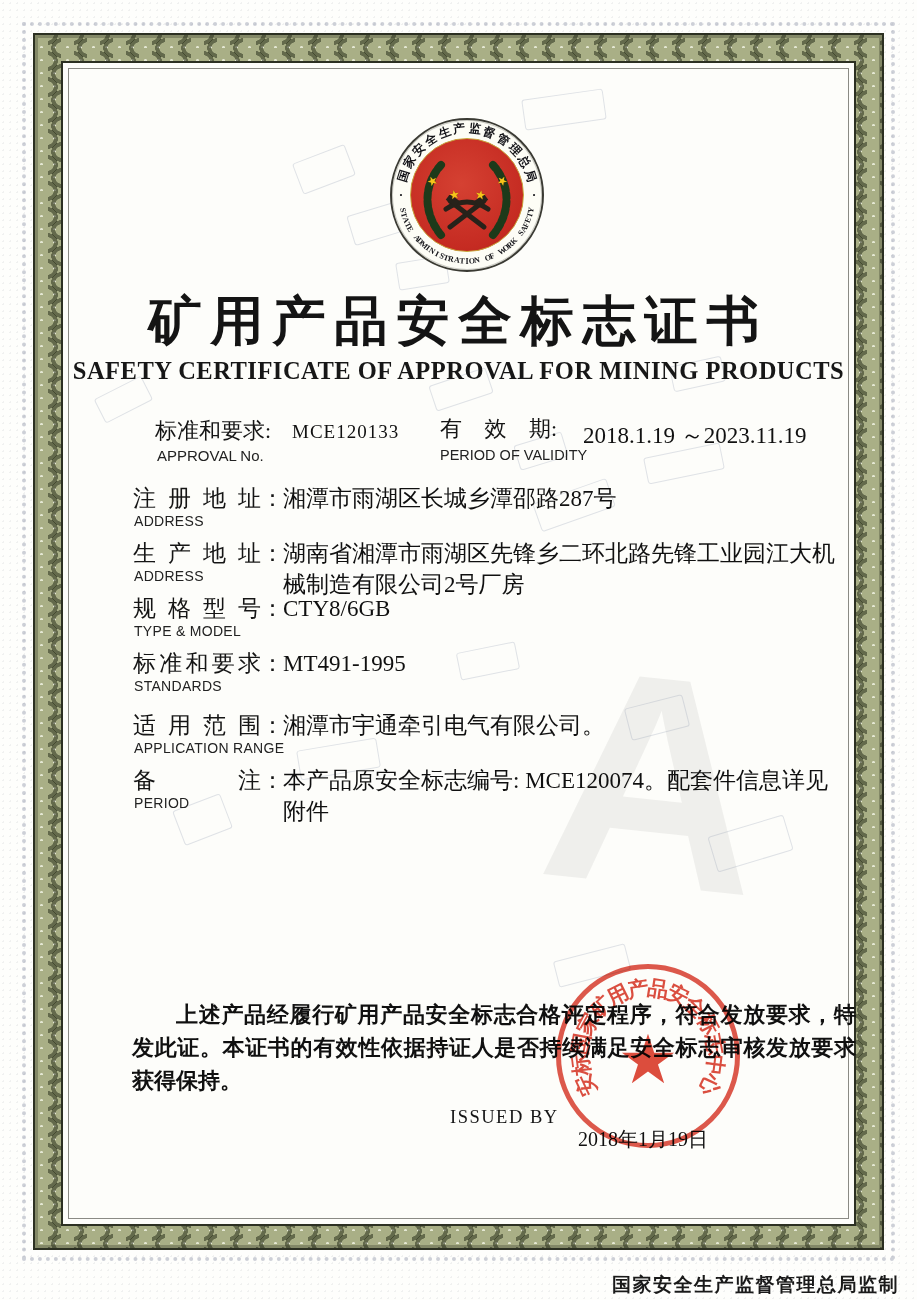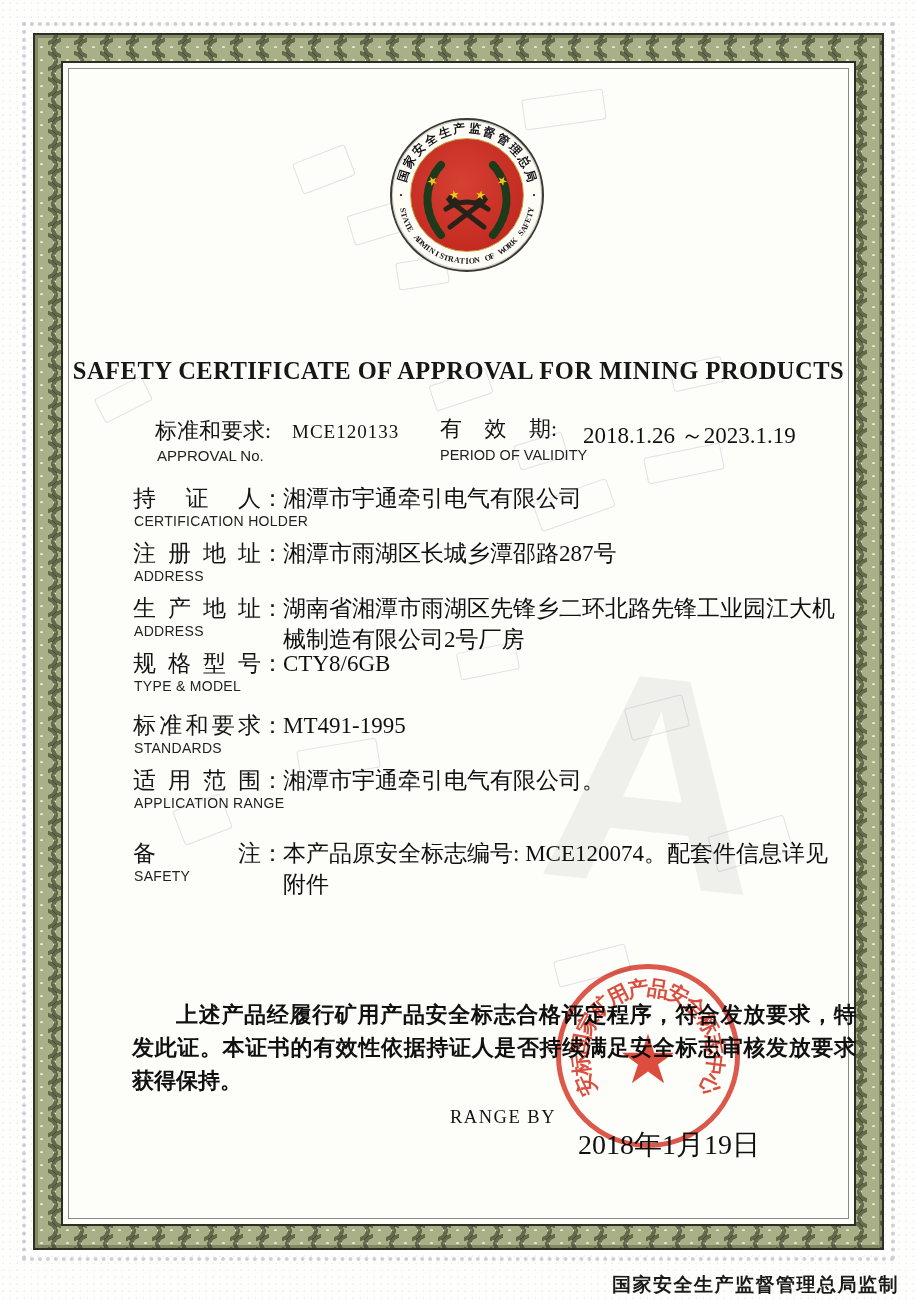--- a/index.html
+++ b/index.html
@@ -59,21 +59,21 @@
   .frow:nth-child(7){margin-top:20px;}
   .zl{display:inline-block;width:128px;text-align:justify;text-align-last:justify;font-size:23px;color:#151515;vertical-align:top;}
   .colon{display:inline-block;width:22px;font-size:23px;color:#151515;vertical-align:top;text-align:center;}
   .fval{display:inline-block;width:556px;font-size:23px;line-height:31px;color:#101010;vertical-align:top;}
   .fen{position:absolute;left:1px;top:30px;font-family:"Liberation Sans",sans-serif;font-size:14px;letter-spacing:0.3px;color:#222;}
 
   .statement{position:absolute;left:132px;top:998px;width:724px;font-size:22px;line-height:33px;text-indent:2em;text-align:justify;color:#101010;font-weight:bold;}
 
   .issuer-zh{position:absolute;left:437px;top:1070px;font-size:28px;letter-spacing:4px;color:#141414;}
   .issuer-en{position:absolute;left:450px;top:1107px;font-size:18.5px;letter-spacing:1.5px;color:#141414;}
-  .issue-date{position:absolute;left:578px;top:1126px;font-size:28px;color:#101010;z-index:1;}
+  .issue-date{position:absolute;left:578px;top:1126px;font-size:20px;color:#101010;z-index:1;}
 
   
   .stamp{position:absolute;left:556px;top:964px;width:184px;height:184px;z-index:3;mix-blend-mode:multiply;opacity:.92;}
   .stamp-circle{position:absolute;inset:0;border-radius:50%;border:5px solid rgba(213,42,26,.85);}
   .stamp-star{position:absolute;left:0;right:0;top:62px;text-align:center;font-size:68px;line-height:68px;color:rgba(216,45,27,.92);}
 
   .bottom-note{position:absolute;right:18px;top:1272px;font-size:19px;font-weight:bold;letter-spacing:1.5px;color:#1a1a1a;}
 
   .wm-rect{position:absolute;border:1px solid rgba(140,150,175,.26);border-radius:3px;}
 </style>
@@ -178,34 +178,31 @@
           <span style="position: absolute; left: 133.503px; top: 111.109px; transform: translate(-50%, -50%) rotate(-58.8824deg); font-size: 8px; color: rgb(21, 21, 26); font-weight: bold; font-family: &quot;Liberation Serif&quot;, serif;">A</span>
           <span style="position: absolute; left: 136.02px; top: 106.54px; transform: translate(-50%, -50%) rotate(-63.4118deg); font-size: 8px; color: rgb(21, 21, 26); font-weight: bold; font-family: &quot;Liberation Serif&quot;, serif;">F</span>
           <span style="position: absolute; left: 138.169px; top: 101.787px; transform: translate(-50%, -50%) rotate(-67.9412deg); font-size: 8px; color: rgb(21, 21, 26); font-weight: bold; font-family: &quot;Liberation Serif&quot;, serif;">E</span>
           <span style="position: absolute; left: 139.935px; top: 96.8789px; transform: translate(-50%, -50%) rotate(-72.4706deg); font-size: 8px; color: rgb(21, 21, 26); font-weight: bold; font-family: &quot;Liberation Serif&quot;, serif;">T</span>
           <span style="position: absolute; left: 141.308px; top: 91.8468px; transform: translate(-50%, -50%) rotate(-77deg); font-size: 8px; color: rgb(21, 21, 26); font-weight: bold; font-family: &quot;Liberation Serif&quot;, serif;">Y</span>
           <span style="position: absolute; left: 11px; top: 77px; transform: translate(-50%, -50%) rotate(-90deg); font-size: 12px; color: rgb(21, 21, 26); font-weight: bold; font-family: &quot;Liberation Serif&quot;, serif;">·</span>
           <span style="position: absolute; left: 143px; top: 77px; transform: translate(-50%, -50%) rotate(90deg); font-size: 12px; color: rgb(21, 21, 26); font-weight: bold; font-family: &quot;Liberation Serif&quot;, serif;">·</span>
         </div>
     </div>
 
+    <div class="title">矿用产品安全标志证书</div>
     <div class="subtitle">SAFETY CERTIFICATE OF APPROVAL FOR MINING PRODUCTS</div>
 
     <div class="ap-zh">标准和要求:</div>
     <div class="ap-en">APPROVAL No.</div>
     <div class="ap-val">MCE120133</div>
     <div class="va-zh">有 效 期:</div>
     <div class="va-en">PERIOD OF VALIDITY</div>
-    <div class="va-val">2018.1.26 ～2023.1.19</div>
+    <div class="va-val">2018.1.19 ～2023.11.19</div>
 
     <div class="fields" id="fields">
-      <div class="frow">
-        <span class="zl">持证人</span><span class="colon">：</span><span class="fval">湘潭市宇通牵引电气有限公司</span>
-        <span class="fen">CERTIFICATION HOLDER</span>
-      </div>
 
       <div class="frow">
         <span class="zl">注册地址</span><span class="colon">：</span><span class="fval">湘潭市雨湖区长城乡潭邵路287号</span>
         <span class="fen">ADDRESS</span>
       </div>
 
 
       <div class="frow">
         <span class="zl">生产地址</span><span class="colon">：</span><span class="fval">湖南省湘潭市雨湖区先锋乡二环北路先锋工业园江大机械制造有限公司2号厂房</span>
         <span class="fen">ADDRESS</span>
@@ -222,27 +219,27 @@
         <span class="fen">STANDARDS</span>
       </div>
 
       <div class="frow">
         <span class="zl">适用范围</span><span class="colon">：</span><span class="fval">湘潭市宇通牵引电气有限公司。</span>
         <span class="fen">APPLICATION RANGE</span>
       </div>
 
       <div class="frow">
         <span class="zl">备注</span><span class="colon">：</span><span class="fval">本产品原安全标志编号: MCE120074。配套件信息详见附件</span>
-        <span class="fen">SAFETY</span>
+        <span class="fen">PERIOD</span>
       </div>
     </div>
 
     <div class="statement">上述产品经履行矿用产品安全标志合格评定程序，符合发放要求，特发此证。本证书的有效性依据持证人是否持续满足安全标志审核发放要求获得保持。</div>
 
-    <div class="issuer-en">RANGE BY</div>
+    <div class="issuer-en">ISSUED BY</div>
     <div class="issue-date">2018年1月19日</div>
 
     <div class="stamp">
       <div class="stamp-circle"></div>
       <div class="stamp-star">★</div>
       <div class="arc-layer" id="stamp-arc">
           <span style="position: absolute; left: 30.3711px; top: 120.738px; transform: translate(-50%, -50%) rotate(-115deg); font-size: 21px; color: rgba(213, 42, 26, 0.9); font-weight: bold; font-family: &quot;Liberation Serif&quot;, serif;">安</span>
           <span style="position: absolute; left: 24.5523px; top: 100.649px; transform: translate(-50%, -50%) rotate(-97.3077deg); font-size: 21px; color: rgba(213, 42, 26, 0.9); font-weight: bold; font-family: &quot;Liberation Serif&quot;, serif;">标</span>
           <span style="position: absolute; left: 25.1138px; top: 79.7427px; transform: translate(-50%, -50%) rotate(-79.6154deg); font-size: 21px; color: rgba(213, 42, 26, 0.9); font-weight: bold; font-family: &quot;Liberation Serif&quot;, serif;">国</span>
           <span style="position: absolute; left: 32.0025px; top: 59.9954px; transform: translate(-50%, -50%) rotate(-61.9231deg); font-size: 21px; color: rgba(213, 42, 26, 0.9); font-weight: bold; font-family: &quot;Liberation Serif&quot;, serif;">家</span>

